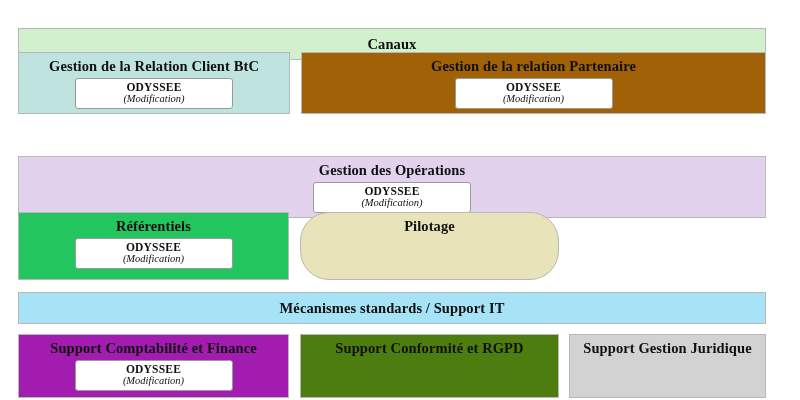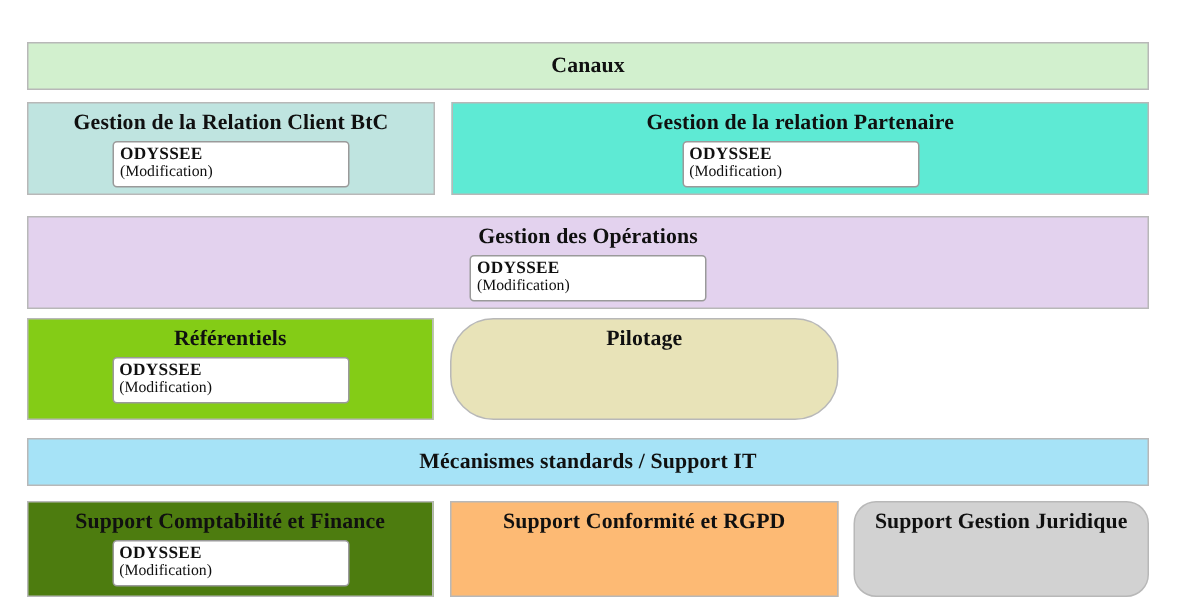--- a/index.html
+++ b/index.html
@@ -50,42 +50,43 @@
     box-sizing: border-box;
     margin-top: 3px;
     background: #ffffff;
     border: 1px solid #9a9a9a;
     border-radius: 3px;
     width: 158px;
     padding: 2px 4px 3px 4px;
     text-align: center;
     display: flex;
     flex-direction: column;
-    align-items: flex-start;
+    align-items: center;
     justify-content: center;
   }
   .odyssee-name {
     font-size: 11.5px;
     font-weight: bold;
     color: #101010;
     line-height: 1.1;
     letter-spacing: 0.2px;
   }
   .odyssee-state {
     font-size: 10.5px;
     font-weight: normal;
     color: #101010;
     line-height: 1.15;
+    font-style: italic;
   }
   .spacer { flex: 0 0 auto; }
 
   
   #row-canaux      { top: 28px;  height: 32px; }
-  #row-relation    { top: 68px;  height: 62px; }
-  #row-operations  { top: 144px; height: 62px; }
+  #row-relation    { top: 52px;  height: 62px; }
+  #row-operations  { top: 156px; height: 62px; }
   #row-referentiels{ top: 212px; height: 68px; }
   #row-mecanismes  { top: 292px; height: 32px; border-radius: 13px; }
   #row-support     { top: 334px; height: 64px; }
 
   #row-canaux .block-title,
   #row-mecanismes .block-title {
     line-height: 30px;
   }
   #row-canaux .block,
   #row-mecanismes .block {
@@ -106,71 +107,71 @@
 
   <div class="row" id="row-relation">
     <div class="block" style="flex:0 0 272px;background:#bfe4e0;">
       <div class="block-title">Gestion de la Relation Client BtC</div>
       <div class="odyssee">
         <div class="odyssee-name">ODYSSEE</div>
         <div class="odyssee-state">(Modification)</div>
       </div>
     </div>
     <div class="spacer" style="flex:0 0 11px;"></div>
-    <div class="block" style="flex:1 1 auto;background:#5eead4;">
+    <div class="block" style="flex:1 1 auto;background:#a16207;">
       <div class="block-title">Gestion de la relation Partenaire</div>
       <div class="odyssee">
         <div class="odyssee-name">ODYSSEE</div>
         <div class="odyssee-state">(Modification)</div>
       </div>
     </div>
   </div>
 
   <div class="row" id="row-operations">
     <div class="block" style="flex:1 1 auto;background:#e3d2ee;">
       <div class="block-title">Gestion des Opérations</div>
       <div class="odyssee">
         <div class="odyssee-name">ODYSSEE</div>
         <div class="odyssee-state">(Modification)</div>
       </div>
     </div>
   </div>
 
   <div class="row" id="row-referentiels">
-    <div class="block" style="flex:0 0 271px;background:#84cc16;">
+    <div class="block" style="flex:0 0 271px;background:#22c55e;">
       <div class="block-title">Référentiels</div>
       <div class="odyssee">
         <div class="odyssee-name">ODYSSEE</div>
         <div class="odyssee-state">(Modification)</div>
       </div>
     </div>
     <div class="spacer" style="flex:0 0 11px;"></div>
     <div class="block" style="flex:0 0 259px;background:#e8e3b8;border-radius:29px;">
       <div class="block-title">Pilotage</div>
     </div>
     <div class="spacer" style="flex:0 0 10px;"></div>
   </div>
 
   <div class="row" id="row-mecanismes">
     <div class="block" style="flex:1 1 auto;background:#a6e3f7;">
       <div class="block-title">Mécanismes standards / Support IT</div>
     </div>
   </div>
 
   <div class="row" id="row-support">
-    <div class="block" style="flex:0 0 271px;background:#4d7c0f;">
+    <div class="block" style="flex:0 0 271px;background:#a21caf;">
       <div class="block-title">Support Comptabilité et Finance</div>
       <div class="odyssee">
         <div class="odyssee-name">ODYSSEE</div>
         <div class="odyssee-state">(Modification)</div>
       </div>
     </div>
     <div class="spacer" style="flex:0 0 11px;"></div>
-    <div class="block" style="flex:0 0 259px;background:#fdba74;">
+    <div class="block" style="flex:0 0 259px;background:#4d7c0f;">
       <div class="block-title">Support Conformité et RGPD</div>
     </div>
     <div class="spacer" style="flex:0 0 10px;"></div>
-    <div class="block" style="flex:1 1 auto;background:#d2d2d2;border-radius:15px;">
+    <div class="block" style="flex:1 1 auto;background:#d2d2d2;">
       <div class="block-title">Support Gestion Juridique</div>
     </div>
   </div>
 
 </div>
 
 </body></html>

